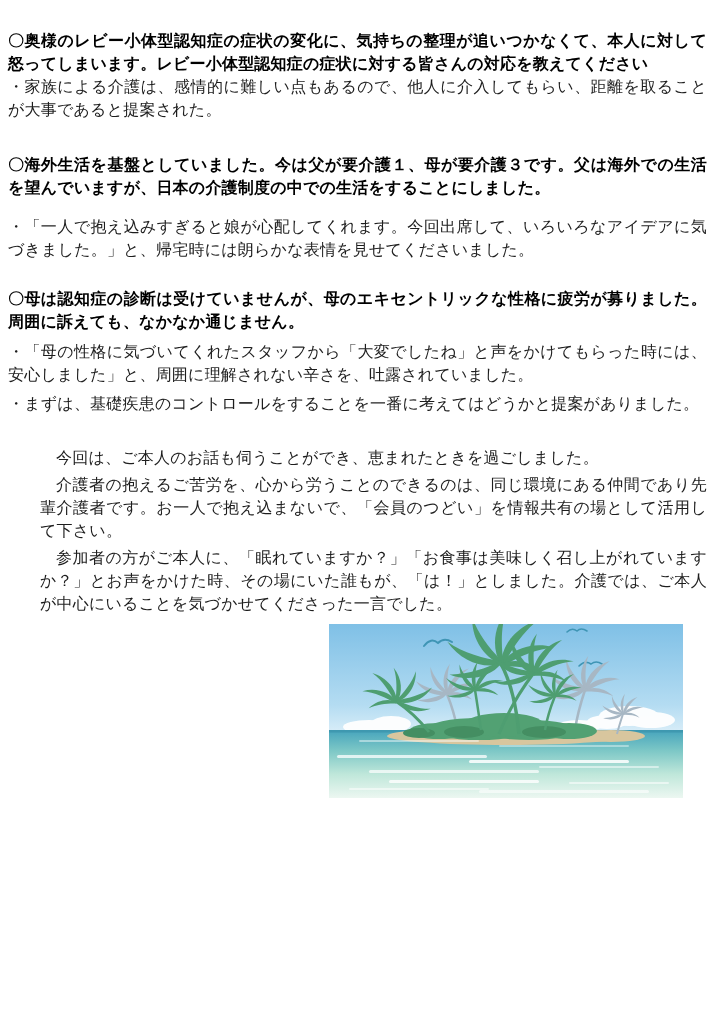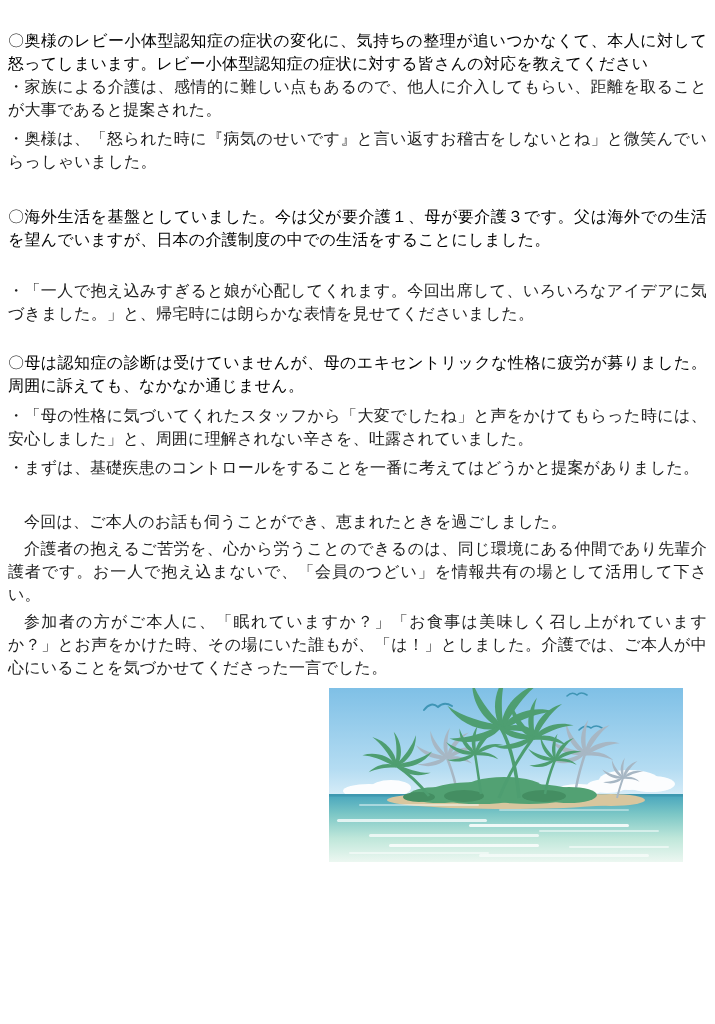--- a/index.html
+++ b/index.html
@@ -12,49 +12,48 @@
     background:#ffffff;
     font-family:"Liberation Serif","DejaVu Serif",serif;
     font-size:16px;
     line-height:23px;
     color:#1d1d1d;
     text-align:justify;
     letter-spacing:0.2px;
   }
   p{margin:0;}
   .indent{text-indent:1em;}
-  .heading{font-weight:normal;color:#000000;}
+  .heading{font-weight:bold;color:#000000;}
   .sec .bullet{margin-bottom:6px;}
   .sec .bullet:last-child{margin-bottom:0;}
   .sec1{margin-top:17px;}
   .sec2{margin-top:32px;}
-  .sec2 .heading{margin-bottom:28px;}
+  .sec2 .heading{margin-bottom:16px;}
   .sec3{margin-top:26px;}
   .sec3 .heading{margin-bottom:7px;}
-  .closing{margin-top:31px;}
+  .closing{margin-top:31px;margin-left:32px;}
   .closing p{margin-bottom:4px;}
   .closing p:last-child{margin-bottom:0;}
   figure.illustration{
     margin:9px 24px 0 auto;
     width:354px;
     height:174px;
     overflow:hidden;
   }
   figure.illustration svg{display:block;}
 </style>
 </head>
 <body>
 
 <div class="page">
 
 
   <section class="sec sec1">
     <p class="heading">〇奥様のレビー小体型認知症の症状の変化に、気持ちの整理が追いつかなくて、本人に対して怒ってしまいます。レビー小体型認知症の症状に対する皆さんの対応を教えてください</p>
     <p class="bullet">・家族による介護は、感情的に難しい点もあるので、他人に介入してもらい、距離を取ることが大事であると提案された。</p>
-    <p class="bullet">・奥様は、「怒られた時に『病気のせいです』と言い返すお稽古をしないとね」と微笑んでいらっしゃいました。</p>
   </section>
 
   <section class="sec sec2">
     <p class="heading">〇海外生活を基盤としていました。今は父が要介護１、母が要介護３です。父は海外での生活を望んでいますが、日本の介護制度の中での生活をすることにしました。</p>
     <p class="bullet">・「一人で抱え込みすぎると娘が心配してくれます。今回出席して、いろいろなアイデアに気づきました。」と、帰宅時には朗らかな表情を見せてくださいました。</p>
   </section>
 
   <section class="sec sec3">
     <p class="heading">〇母は認知症の診断は受けていませんが、母のエキセントリックな性格に疲労が募りました。周囲に訴えても、なかなか通じません。</p>
     <p class="bullet">・「母の性格に気づいてくれたスタッフから「大変でしたね」と声をかけてもらった時には、安心しました」と、周囲に理解されない辛さを、吐露されていました。</p>

